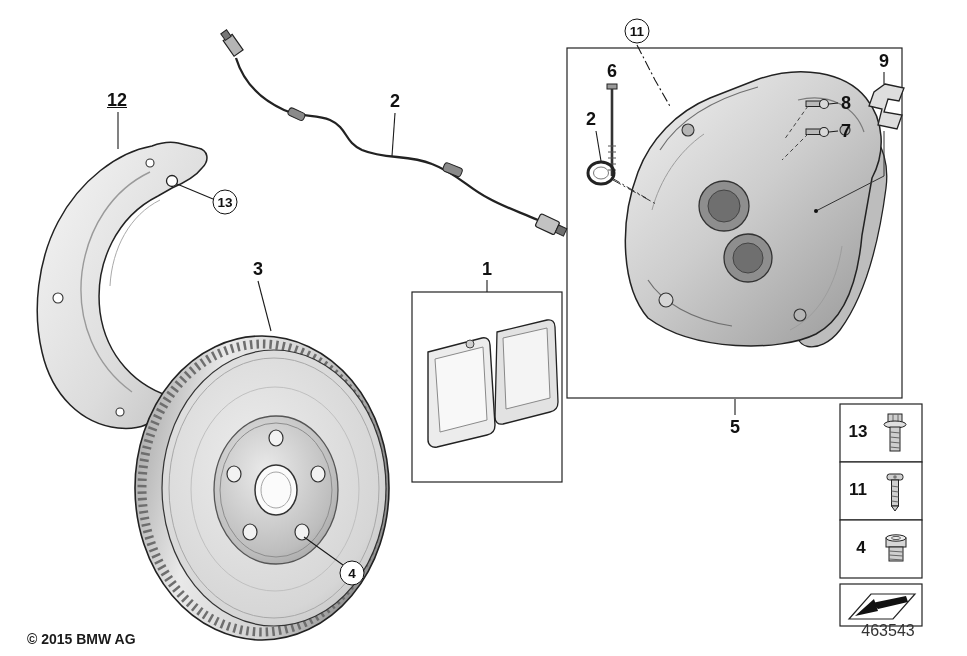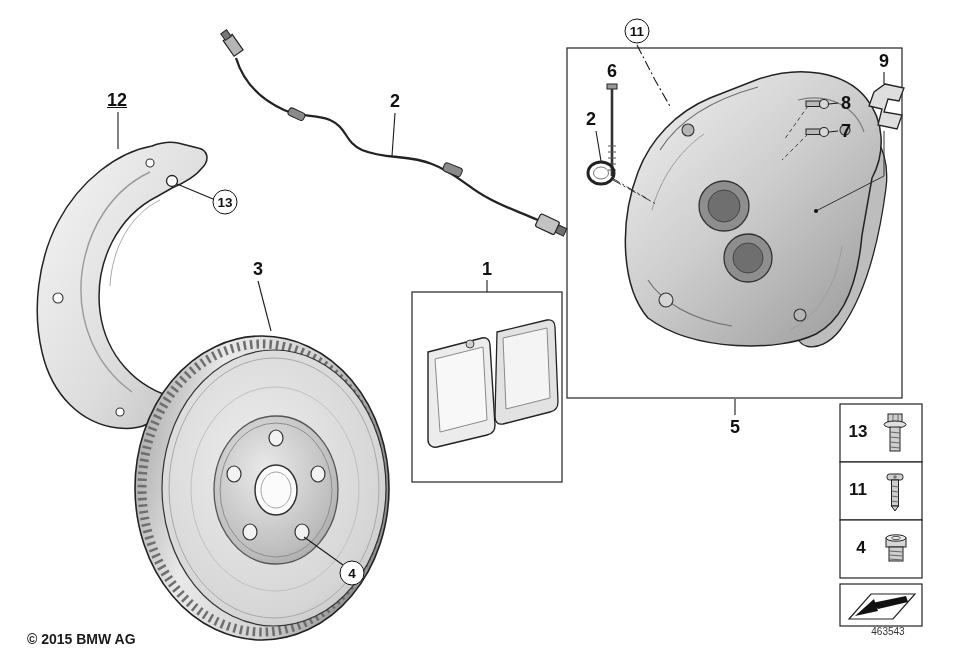--- a/index.html
+++ b/index.html
@@ -20,21 +20,21 @@
   .legend-num {
     position:absolute; transform:translate(-50%,-50%);
     font-weight:bold; font-size:17px; color:#111; z-index:5; cursor:pointer;
   }
   .copyright {
     position:absolute; left:27px; top:631px; font-size:14px; font-weight:bold;
     color:#1a1a1a; z-index:5;
   }
   .diagram-number {
     position:absolute; left:888px; top:631px; transform:translate(-50%,-50%);
-    font-size:10px; color:#333; z-index:5;
+    font-size:16px; color:#333; z-index:5;
   }
 </style>
 </head>
 <body>
 
 <div class="stage">
 
   <svg class="art" width="967" height="656" viewBox="0 0 967 656">
     <defs>
       <linearGradient id="gDisc" x1="0" y1="0" x2="1" y2="0.25">

